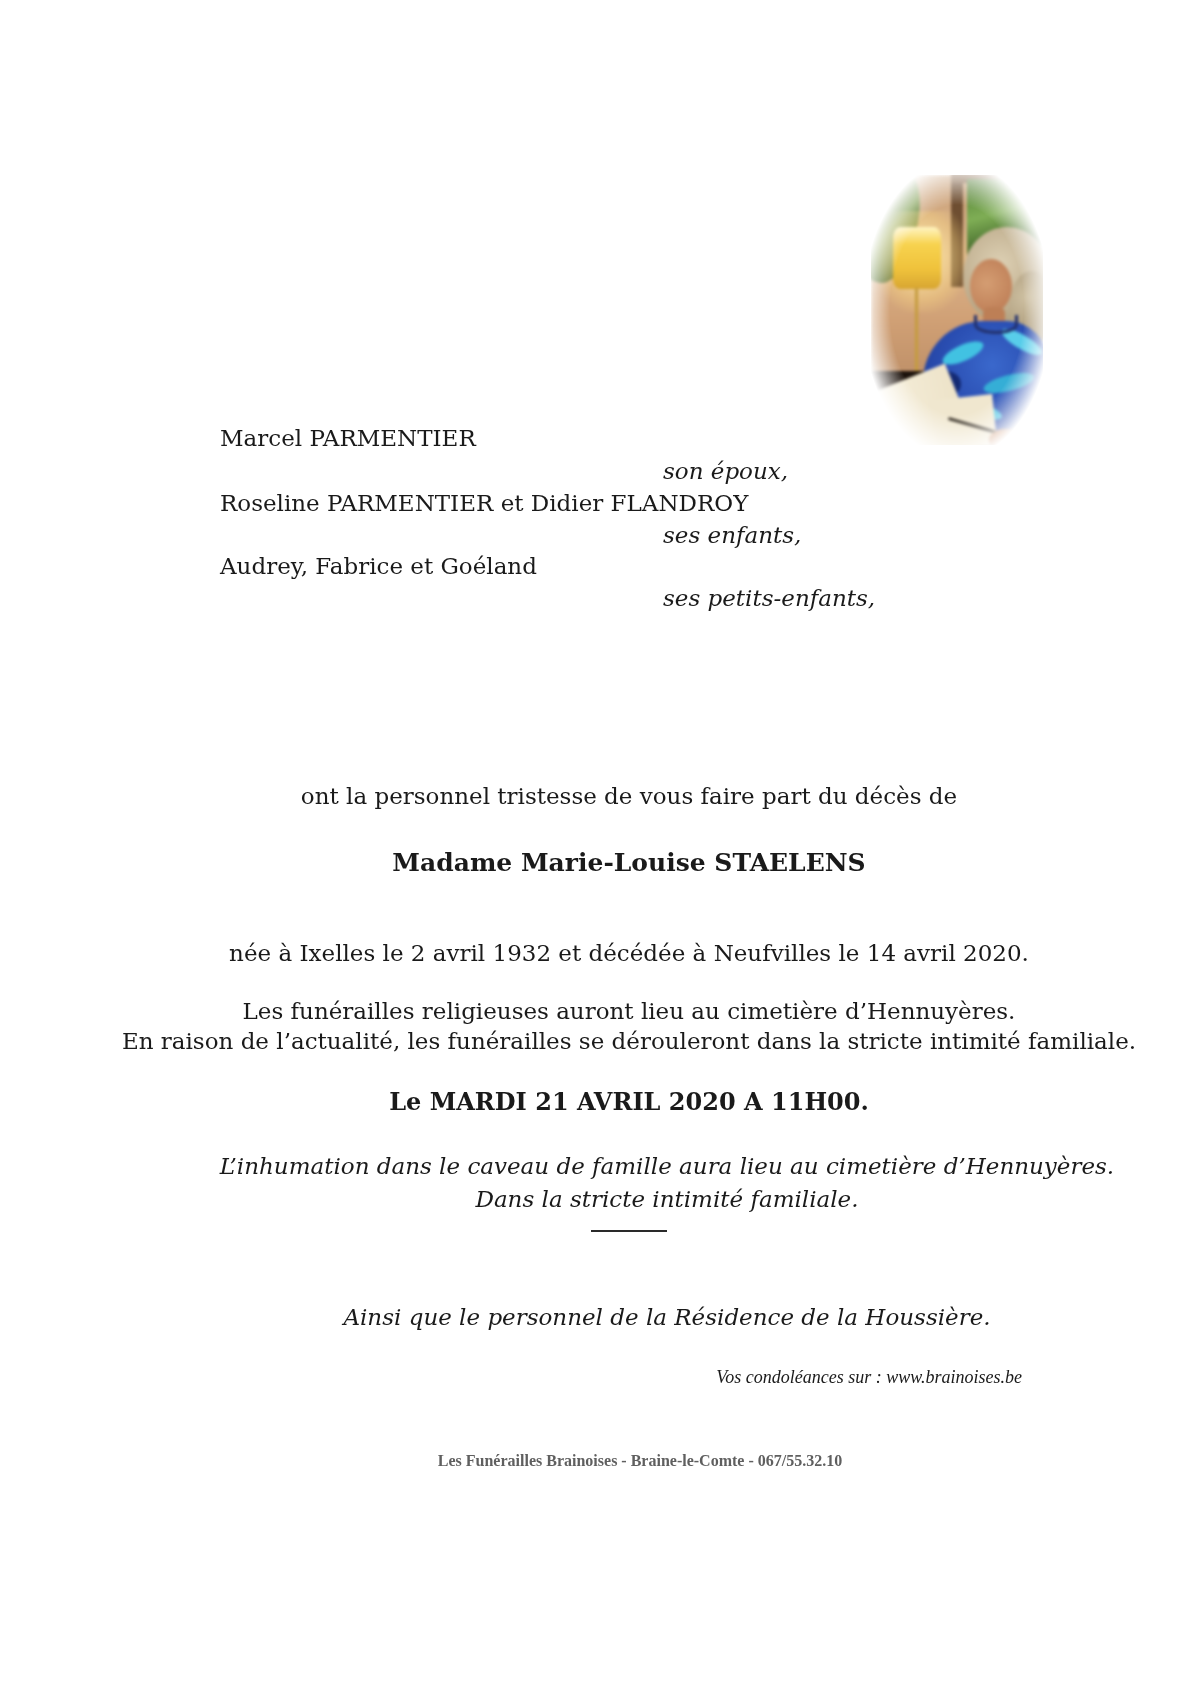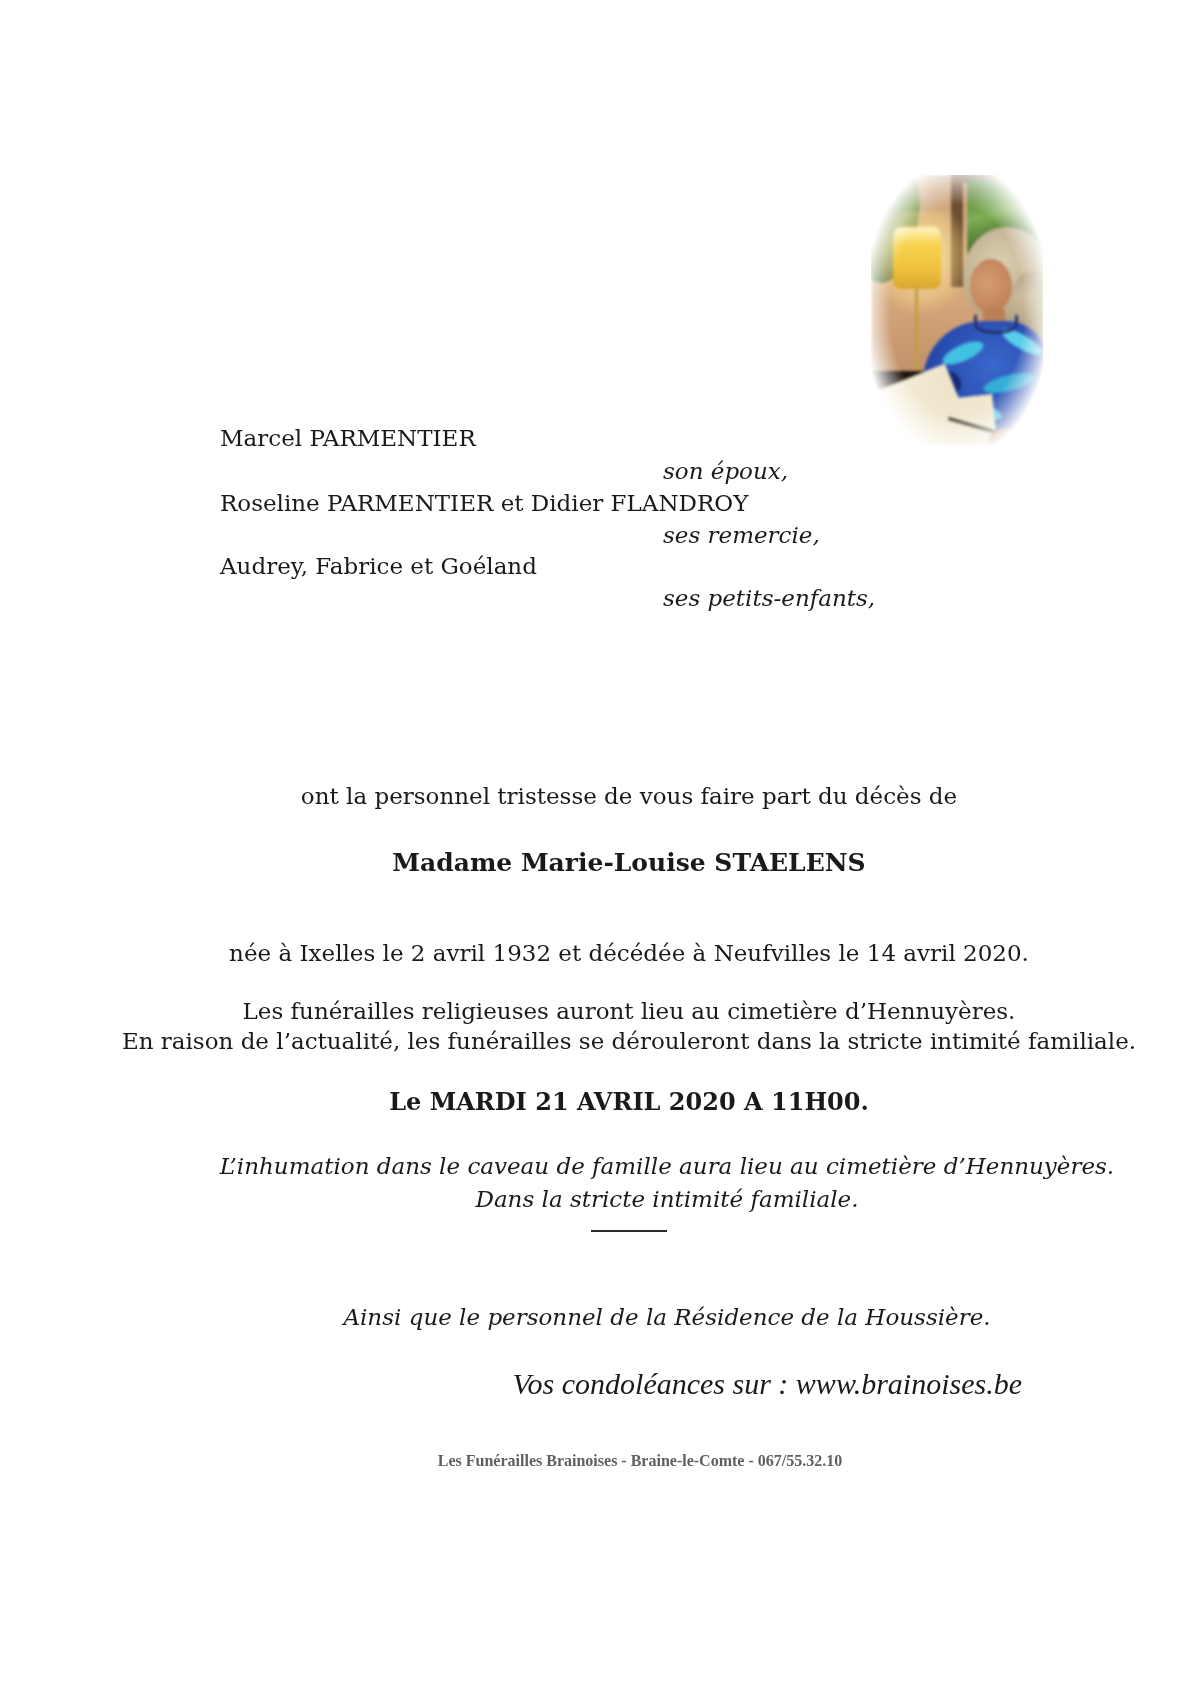--- a/index.html
+++ b/index.html
@@ -29,21 +29,21 @@
     border: none;
     border-top: 2px solid #2a2a2a;
     margin: 0;
   }
   .condolences-line {
     position: absolute;
     right: 129px;
     top: 1367px;
     font-family: "Liberation Serif", serif;
     font-style: italic;
-    font-size: 30px;
+    font-size: 18px;
     white-space: nowrap;
   }
   .footer-line {
     position: absolute;
     left: 0;
     width: 1194px;
     top: 1452px;
     text-align: center;
     font-family: "Liberation Serif", serif;
     font-weight: bold;
@@ -123,21 +123,21 @@
       <div class="ph-book"></div>
       <div class="ph-book2"></div>
       <div class="ph-glasses"></div>
       <div class="ph-hand"></div>
     </div>
   </div>
 
   <div class="line name-line" style="top:424px">Marcel PARMENTIER</div>
   <div class="line relation-line" style="top:457px">son époux,</div>
   <div class="line name-line" style="top:489px">Roseline PARMENTIER et Didier FLANDROY</div>
-  <div class="line relation-line" style="top:521px">ses remercie,</div>
+  <div class="line relation-line" style="top:521px">ses enfants,</div>
   <div class="line name-line" style="top:552px">Audrey, Fabrice et Goéland</div>
   <div class="line relation-line" style="top:584px">ses petits-enfants,</div>
 
   <div class="line centered" style="top:782px">ont la personnel tristesse de vous faire part du décès de</div>
   <div class="line centered title-line" style="top:847px">Madame Marie-Louise STAELENS</div>
   <div class="line centered" style="top:939px">née à Ixelles le 2 avril 1932 et décédée à Neufvilles le 14 avril 2020.</div>
 
   <div class="line centered" style="top:997px">Les funérailles religieuses auront lieu au cimetière d’Hennuyères.</div>
   <div class="line centered" style="top:1027px">En raison de l’actualité, les funérailles se dérouleront dans la stricte intimité familiale.</div>
   <div class="line centered bold-line" style="top:1087px">Le MARDI 21 AVRIL 2020 A 11H00.</div>

